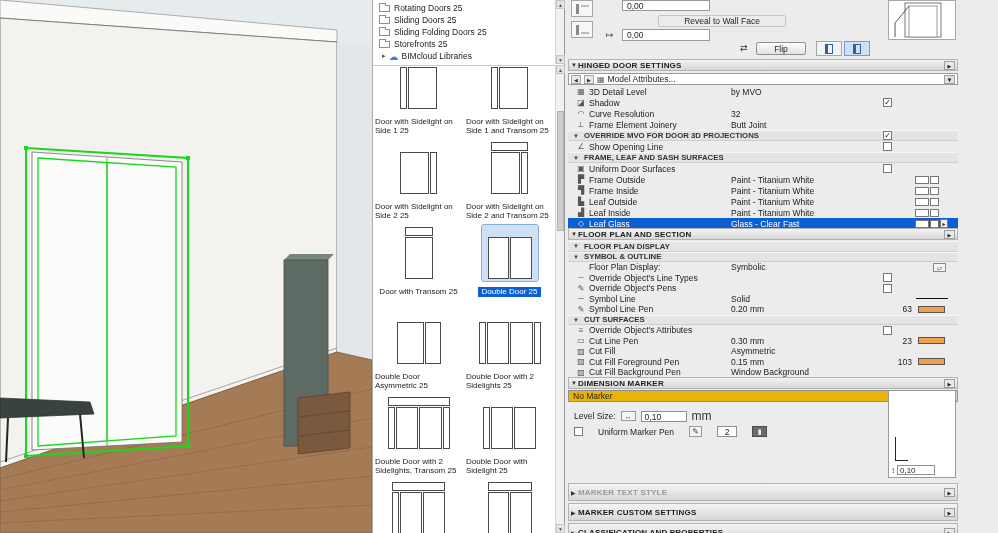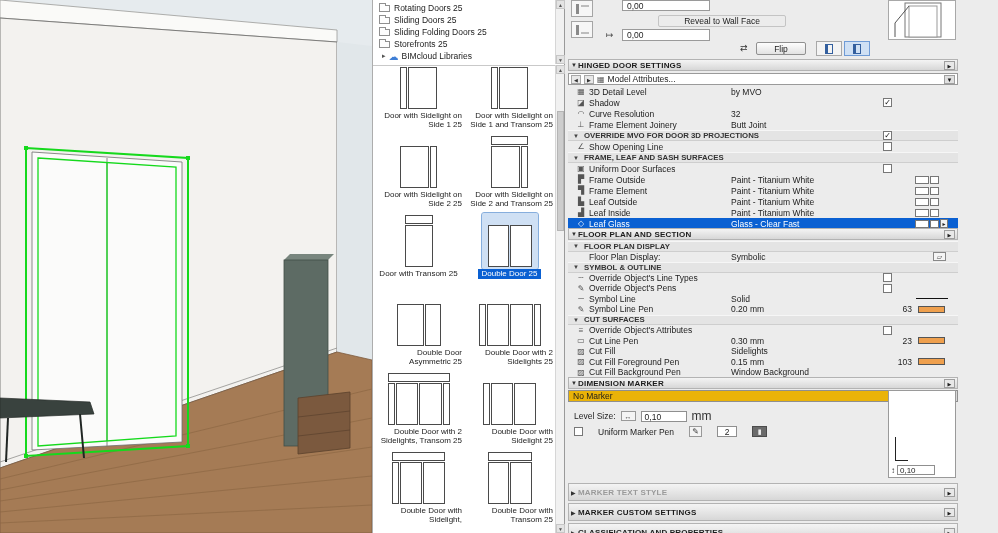--- a/index.html
+++ b/index.html
@@ -30,21 +30,21 @@
   .thumbwrap{height:56px;display:flex;align-items:flex-end;justify-content:center;padding:2px 6px;border-radius:2px}
   .cell.selected .thumbwrap{background:#cfe0f4;outline:1px solid #86aedd}
   .thumb{display:flex;flex-direction:column;align-items:stretch}
   .transom{height:9px;border:1.5px solid #4a4a4a;margin-bottom:1px;background:#fff}
   .doorrow{display:flex;align-items:stretch;height:42px}
   .sidelight{width:7px;border:1.5px solid #4a4a4a;margin-right:1px;background:#fff;flex:0 0 auto}
   .sidelight.right{margin-right:0;margin-left:1px}
   .leaves{display:flex;flex:1}
   .leaf{border:1.5px solid #4a4a4a;background:#fff;min-width:10px;flex:1}
   .leaf+.leaf{margin-left:1px}
-  .dlabel{font-size:8px;line-height:9px;text-align:right;margin-top:0;min-height:19px;max-width:88px;color:#1c1c1c}
+  .dlabel{font-size:8px;line-height:9px;text-align:left;margin-top:6px;min-height:19px;max-width:88px;color:#1c1c1c}
   .dlabel.sel{background:#0a60d2;color:#fff;min-height:10px;padding:0 3px}
 
   
   .settings{position:absolute;left:566px;top:0;right:0;bottom:0;background:#ececec}
   .secheader{position:absolute;left:2px;width:390px;height:12px;background:linear-gradient(#f4f4f4,#d7d7d7);border:1px solid #b3b3b3;display:flex;align-items:center;padding:0 2px;}
   .htri{font-size:6px;color:#333;width:7px}
   .htitle{font-weight:bold;font-size:8px;letter-spacing:.2px;flex:1;white-space:nowrap;overflow:hidden}
   .hnav{width:11px;height:9px;background:#e8e8e8;border:1px solid #9e9e9e;font-size:5px;text-align:center;line-height:8px;color:#222;flex:0 0 auto}
   .h-hinged{top:59px}.h-floorplan{top:228px}.h-dim{top:377px}
   .modelattr{position:absolute;left:2px;top:73px;width:390px;height:12px;background:#fff;border:1px solid #9a9a9a;display:flex;align-items:center;gap:3px;padding:0 2px}
@@ -457,21 +457,21 @@
           <span class="ricon">▛</span>
           <span class="rlabel">Frame Outside</span>
           <span class="rvalue">Paint - Titanium White</span>
           <span class="chips">
             <span class="chip"></span>
             <span class="chipb"></span>
           </span>
         </div>
         <div class="srow">
           <span class="ricon">▜</span>
-          <span class="rlabel">Frame Element</span>
+          <span class="rlabel">Frame Inside</span>
           <span class="rvalue">Paint - Titanium White</span>
           <span class="chips">
             <span class="chip"></span>
             <span class="chipb"></span>
           </span>
         </div>
         <div class="srow">
           <span class="ricon">▙</span>
           <span class="rlabel">Leaf Outside</span>
           <span class="rvalue">Paint - Titanium White</span>
@@ -505,29 +505,29 @@
       <span class="htri">▼</span>
       <span class="htitle">FLOOR PLAN AND SECTION</span>
       <span class="hnav">▶</span>
     </div>
 
     <div class="rows" id="floorplan-rows">
         <div class="srow subhead">
           <span class="tri">▼</span>
           <span class="shlabel">FLOOR PLAN DISPLAY</span>
         </div>
+        <div class="srow subhead">
+          <span class="tri">▼</span>
+          <span class="shlabel">SYMBOL &amp; OUTLINE</span>
+        </div>
         <div class="srow">
           <span class="ricon"></span>
           <span class="rlabel">Floor Plan Display:</span>
           <span class="rvalue">Symbolic</span>
           <span class="tailicon">▱</span>
-        </div>
-        <div class="srow subhead">
-          <span class="tri">▼</span>
-          <span class="shlabel">SYMBOL &amp; OUTLINE</span>
         </div>
         <div class="srow">
           <span class="ricon">┄</span>
           <span class="rlabel">Override Object's Line Types</span>
           <span class="cb"></span>
         </div>
         <div class="srow">
           <span class="ricon">✎</span>
           <span class="rlabel">Override Object's Pens</span>
           <span class="cb"></span>
@@ -557,21 +557,21 @@
         <div class="srow">
           <span class="ricon">▭</span>
           <span class="rlabel">Cut Line Pen</span>
           <span class="rvalue">0.30 mm</span>
           <span class="rpen">23</span>
           <span class="pensw"></span>
         </div>
         <div class="srow">
           <span class="ricon">▨</span>
           <span class="rlabel">Cut Fill</span>
-          <span class="rvalue">Sidelights</span>
+          <span class="rvalue">Asymmetric</span>
         </div>
         <div class="srow">
           <span class="ricon">▨</span>
           <span class="rlabel">Cut Fill Foreground Pen</span>
           <span class="rvalue">0.15 mm</span>
           <span class="rpen">103</span>
           <span class="pensw"></span>
         </div>
         <div class="srow">
           <span class="ricon">▨</span>

